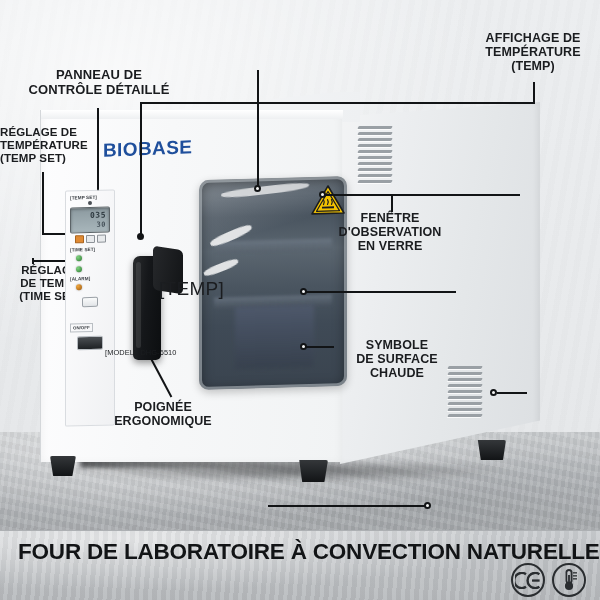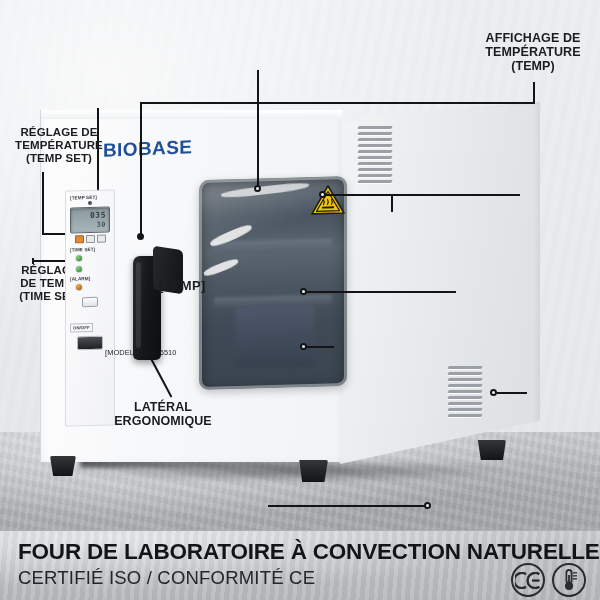--- a/index.html
+++ b/index.html
@@ -203,21 +203,21 @@
     border:1px solid #b5babf;
   }
   .dot-small{
     margin:1px auto 0; width:4px; height:4px; border-radius:50%;
     background:#4a4f54;
   }
 
   
   .temp-label {
     position:absolute; left:118px; top:168px; z-index:6;
-    font-size:13px; font-weight:700; color:#1b1d20; letter-spacing:.3px;
+    font-size:19px; font-weight:400; color:#1b1d20; letter-spacing:.3px;
   }
   .model-label {
     position:absolute; left:64px; top:238px; z-index:6;
     font-size:7.4px; font-weight:400; color:#1b1d20; letter-spacing:.1px;
   }
 
   
   .foot {
     position:absolute; background:linear-gradient(180deg,#34373a,#121416);
     border-radius:2px 2px 4px 4px;
@@ -374,24 +374,26 @@
 
       <div class="temp-label">[TEMP]</div>
       <div class="model-label">[MODEL]: DHG-6510</div>
     </div>
 
     <div class="foot" id="foot-l"></div>
     <div class="foot" id="foot-c"></div>
     <div class="foot" id="foot-r"></div>
   </div>
 
+  <div class="cal" style="left:24px; top:68px; width:150px; text-align:center; font-size:13px;">PANNEAU DE
+CONTRÔLE DÉTAILLÉ</div>
   <div class="ln lnv" style="left:97px; top:108px; height:133px;"></div>
   <div class="nub" style="left:94px; top:240px;"></div>
 
-  <div class="cal" style="left:0px; top:126px; width:118px; text-align:center; font-size:11.5px;">RÉGLAGE DE
+  <div class="cal" style="left:0px; top:126px; width:118px; text-align:left; font-size:11.5px;">RÉGLAGE DE
 TEMPÉRATURE
 (TEMP SET)</div>
   <div class="ln lnv" style="left:42px; top:172px; height:63px;"></div>
   <div class="ln lnh" style="left:42px; top:233px; width:28px;"></div>
   <div class="nub" style="left:66px; top:230px;"></div>
 
   <div class="cal" style="left:0px; top:264px; width:100px; text-align:center; font-size:11.5px;">RÉGLAGE
 DE TEMPS
 (TIME SET)</div>
   <div class="ln lnh" style="left:32px; top:260px; width:38px;"></div>
@@ -402,44 +404,49 @@
   <div class="nub" style="left:254px; top:185px;"></div>
 
   <div class="cal" style="left:466px; top:31px; width:134px; text-align:center; font-size:12.5px;">AFFICHAGE DE
 TEMPÉRATURE
 (TEMP)</div>
   <div class="ln lnv" style="left:533px; top:82px; height:22px;"></div>
   <div class="ln lnh" style="left:140px; top:102px; width:395px;"></div>
   <div class="ln lnv" style="left:140px; top:102px; height:134px;"></div>
   <div class="nub solid" style="left:137px; top:233px;"></div>
 
+  <div class="cal" style="left:330px; top:211px; width:120px; text-align:center; font-size:12.5px;">FENÊTRE
+D'OBSERVATION
+EN VERRE</div>
   <div class="ln lnh" style="left:324px; top:194px; width:196px;"></div>
   <div class="ln lnv" style="left:391px; top:194px; height:18px;"></div>
   <div class="nub" style="left:319px; top:191px;"></div>
 
+  <div class="cal" style="left:336px; top:338px; width:122px; text-align:center; font-size:12.5px;">SYMBOLE
+DE SURFACE
+CHAUDE</div>
   <div class="ln lnh" style="left:306px; top:346px; width:28px;"></div>
   <div class="nub" style="left:300px; top:343px;"></div>
 
   <div class="ln lnh" style="left:306px; top:291px; width:150px;"></div>
   <div class="nub" style="left:300px; top:288px;"></div>
 
   <div class="ln lnh" style="left:497px; top:392px; width:30px;"></div>
   <div class="nub" style="left:490px; top:389px;"></div>
 
-  <div class="cal" style="left:102px; top:400px; width:122px; text-align:center; font-size:12.5px;">LATÉRAL
+  <div class="cal" style="left:102px; top:400px; width:122px; text-align:center; font-size:12.5px;">POIGNÉE
 ERGONOMIQUE</div>
   <div class="ln" style="left:146px; top:351px; width:2px; height:52px; transform:rotate(-28deg); transform-origin:top center;"></div>
   <div class="nub" style="left:143px; top:348px;"></div>
 
   <div class="ln lnh" style="left:268px; top:505px; width:160px;"></div>
   <div class="nub" style="left:424px; top:502px;"></div>
 
   <div id="banner">
     <div class="bn-t1">FOUR DE LABORATOIRE À CONVECTION NATURELLE</div>
-    <div class="bn-t2">CERTIFIÉ ISO / CONFORMITÉ CE</div>
     <div class="marks">
       <div class="mk">
         <svg width="26" height="17" viewBox="0 0 26 17">
           <path d="M11 2.2 A7.6 7.6 0 1 0 11 14.8" fill="none" stroke="#2a2d30" stroke-width="2.4"></path>
           <path d="M24.4 2.2 A7.6 7.6 0 1 0 24.4 14.8" fill="none" stroke="#2a2d30" stroke-width="2.4"></path>
           <rect x="17" y="7.4" width="7.6" height="2.3" fill="#2a2d30"></rect>
         </svg>
       </div>
       <div class="mk">
         <svg width="20" height="24" viewBox="0 0 20 24">

